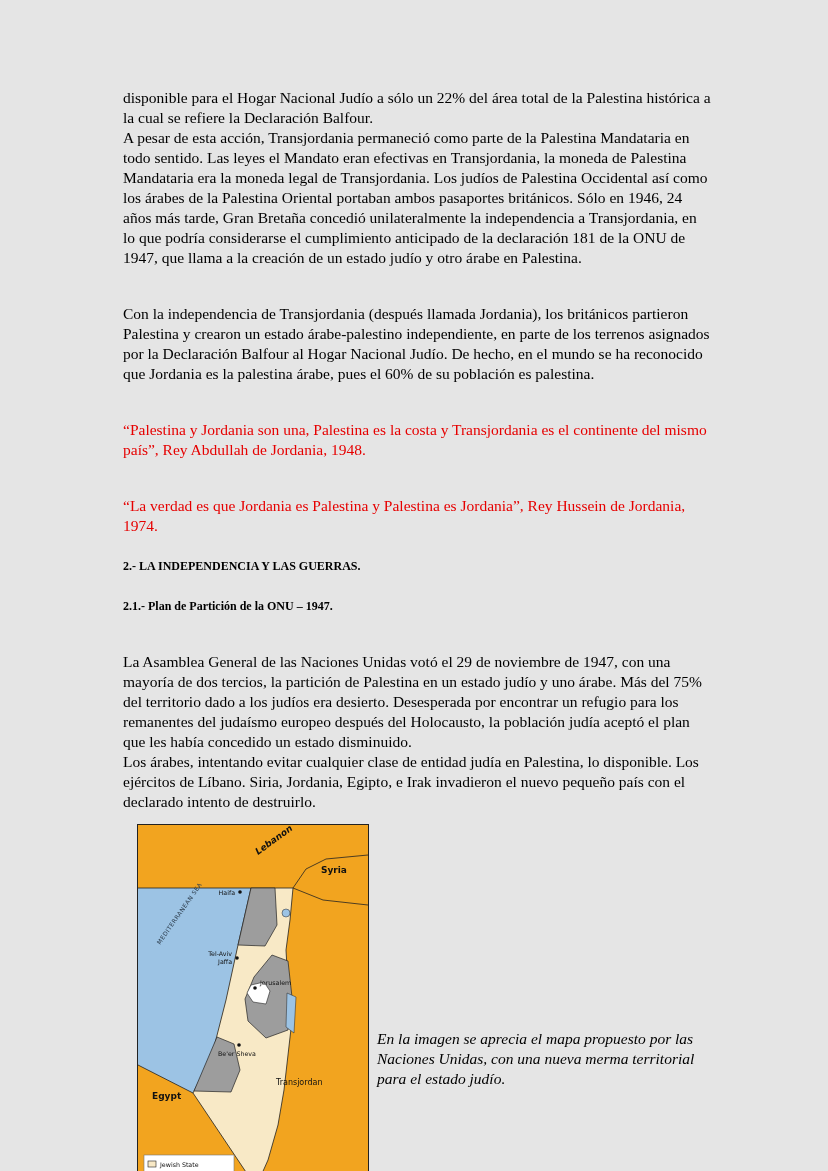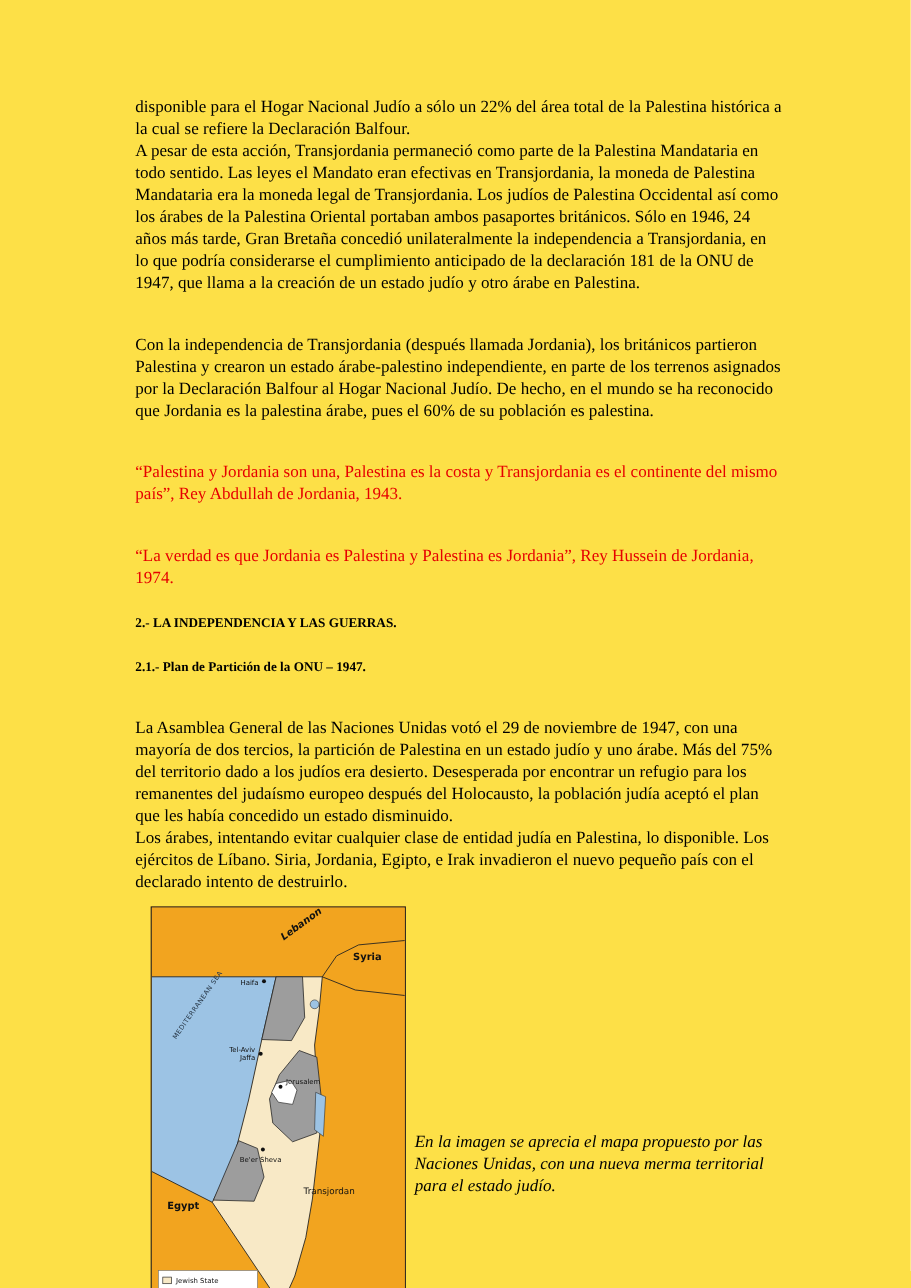--- a/index.html
+++ b/index.html
@@ -1,20 +1,20 @@
 <!DOCTYPE html>
 <html><head>
 <meta charset="utf-8">
 <style>
   html, body { margin: 0; padding: 0; background: #ffffff; }
   .page {
     position: relative;
     width: 828px;
     height: 1171px;
-    background: #fde047;
+    background: #e5e5e5;
     overflow: hidden;
     font-family: "Liberation Serif", serif;
     color: #000000;
   }
   .content {
     position: absolute;
     left: 123px;
     top: 88px;
     width: 588px;
   }
@@ -64,21 +64,21 @@
 </head>
 <body>
 
 <div class="page">
   <div class="content">
 
     <p class="para">disponible para el Hogar Nacional Judío a sólo un 22% del área total de la Palestina histórica a la cual se refiere la Declaración Balfour.</p>
     <p class="para">A pesar de esta acción, Transjordania permaneció como parte de la Palestina Mandataria en todo sentido. Las leyes el Mandato eran efectivas en Transjordania, la moneda de Palestina Mandataria era la moneda legal de Transjordania. Los judíos de Palestina Occidental así como los árabes de la Palestina Oriental portaban ambos pasaportes británicos. Sólo en 1946, 24 años más tarde, Gran Bretaña concedió unilateralmente la independencia a Transjordania, en lo que podría considerarse el cumplimiento anticipado de la declaración 181 de la ONU de 1947, que llama a la creación de un estado judío y otro árabe en Palestina.</p>
     <p class="para gap-top">Con la independencia de Transjordania (después llamada Jordania), los británicos partieron Palestina y crearon un estado árabe-palestino independiente, en parte de los terrenos asignados por la Declaración Balfour al Hogar Nacional Judío. De hecho, en el mundo se ha reconocido que Jordania es la palestina árabe, pues el 60% de su población es palestina.</p>
 
-    <p class="para gap-top quote">“Palestina y Jordania son una, Palestina es la costa y Transjordania es el continente del mismo país”, Rey Abdullah de Jordania, 1943.</p>
+    <p class="para gap-top quote">“Palestina y Jordania son una, Palestina es la costa y Transjordania es el continente del mismo país”, Rey Abdullah de Jordania, 1948.</p>
     <p class="para gap-top quote">“La verdad es que Jordania es Palestina y Palestina es Jordania”, Rey Hussein de Jordania, 1974.</p>
 
     <p class="heading">2.- LA INDEPENDENCIA Y LAS GUERRAS.</p>
     <p class="heading">2.1.- Plan de Partición de la ONU – 1947.</p>
 
     <p class="para gap-top">La Asamblea General de las Naciones Unidas votó el 29 de noviembre de 1947, con una mayoría de dos tercios, la partición de Palestina en un estado judío y uno árabe. Más del 75% del territorio dado a los judíos era desierto. Desesperada por encontrar un refugio para los remanentes del judaísmo europeo después del Holocausto, la población judía aceptó el plan que les había concedido un estado disminuido.</p>
     <p class="para">Los árabes, intentando evitar cualquier clase de entidad judía en Palestina, lo disponible. Los ejércitos de Líbano. Siria, Jordania, Egipto, e Irak invadieron el nuevo pequeño país con el declarado intento de destruirlo.</p>
 
     <div class="figure-row">
       <div class="map-frame">

